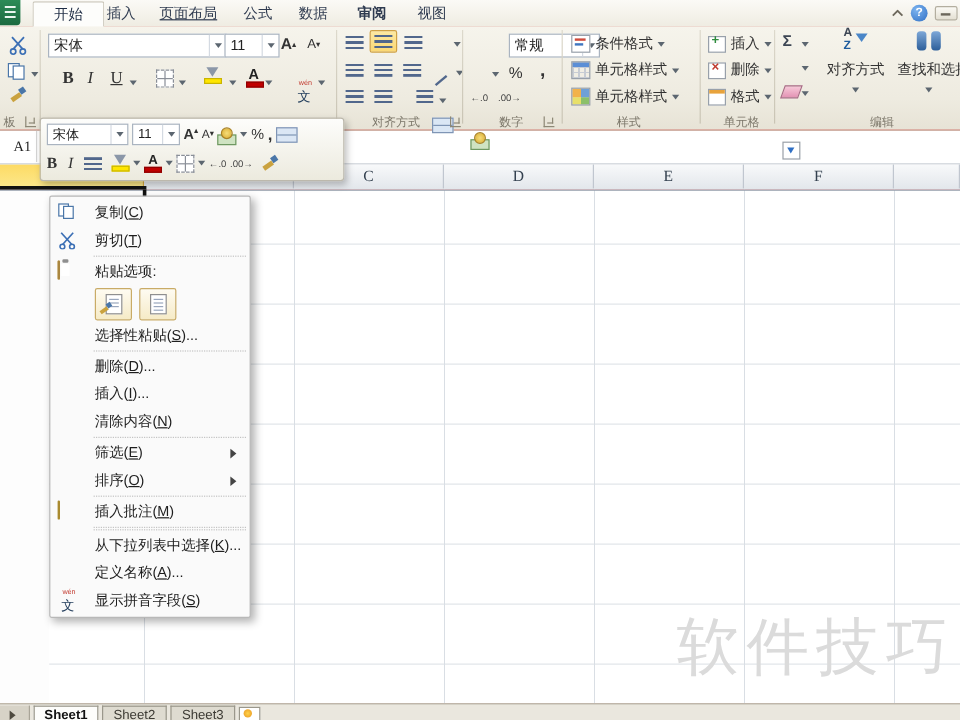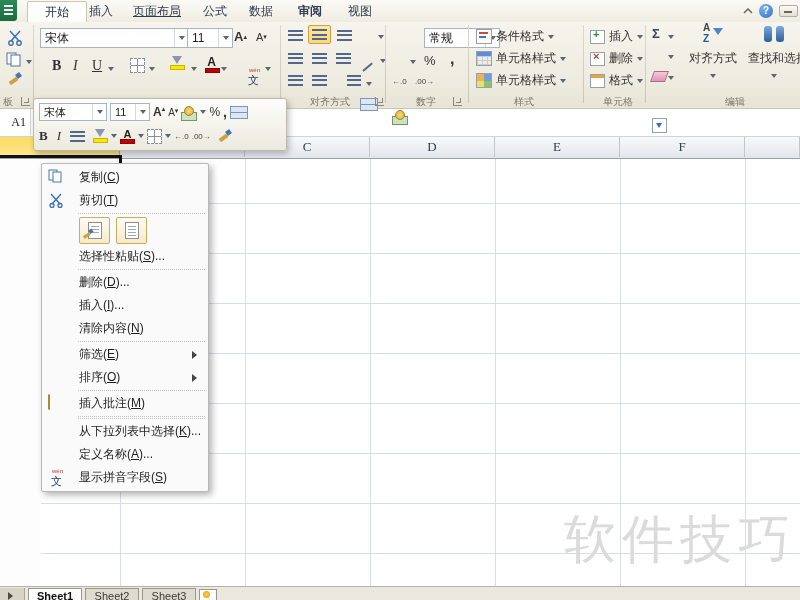--- a/index.html
+++ b/index.html
@@ -443,20 +443,24 @@
           <svg width="16" height="16">
             <line x1="3" y1="2" x2="12" y2="12" stroke="#3b6fb5" stroke-width="1.4"></line>
             <line x1="13" y1="2" x2="4" y2="12" stroke="#3b6fb5" stroke-width="1.4"></line>
             <circle cx="4" cy="13.5" r="2" fill="none" stroke="#3b6fb5" stroke-width="1.3"></circle>
             <circle cx="12" cy="13.5" r="2" fill="none" stroke="#3b6fb5" stroke-width="1.3"></circle>
           </svg>
         </span>
       <span class="mn">剪切(<u>T</u>)</span>
     </div>
     <div class="msep"></div>
+    <div class="mi">
+      <span class="ic"><span class="ic-clip"><i></i></span></span>
+      <span class="mn">粘贴选项:</span>
+    </div>
     <div id="pasterow">
       <span class="pbtn">
           <span class="page">
             <i style="top:3px;"></i>
             <i style="top:6px;"></i>
             <i style="top:9px;"></i>
           </span>
           <span class="ic-brush" style="position:absolute;left:1px;top:9px;transform:scale(.8);"></span>
         </span>
       <span class="pbtn">

